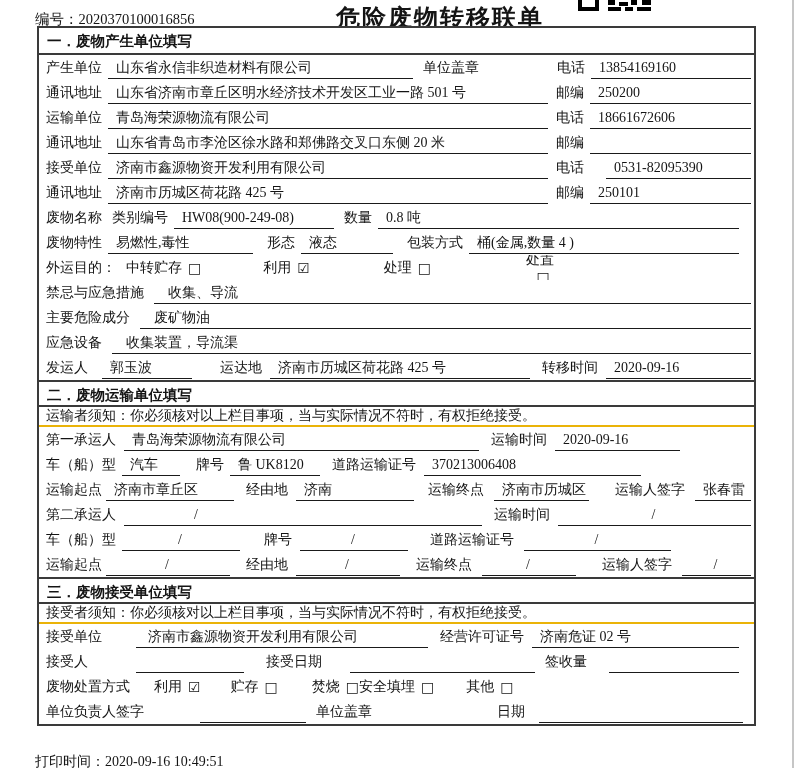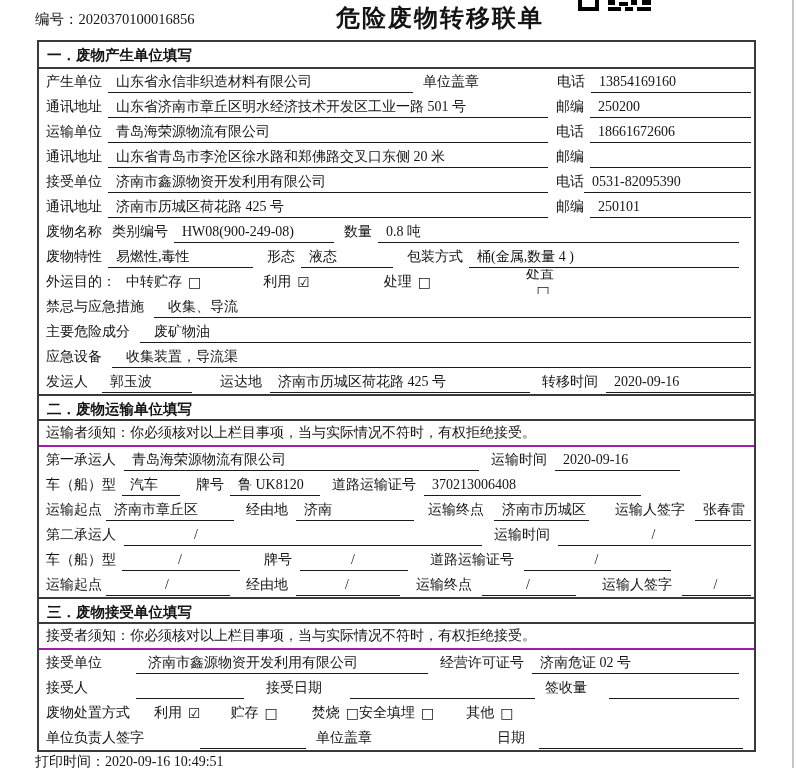--- a/index.html
+++ b/index.html
@@ -3,27 +3,27 @@
 <meta charset="utf-8">
 <style>
   html,body{margin:0;padding:0;background:#fff;}
   .page{position:relative;width:796px;height:768px;background:#fff;overflow:hidden;
         font-family:"Liberation Serif","DejaVu Serif",serif;color:#141414;font-size:14px;}
   .edge{position:absolute;top:0;right:2px;width:2px;height:100%;background:#c6c6c6;}
   .serial{position:absolute;left:35px;top:10px;font-size:14.5px;white-space:nowrap;}
   .title{position:absolute;left:0;top:2px;width:100%;box-sizing:border-box;padding-left:84px;
          text-align:center;font-size:24px;font-weight:bold;letter-spacing:2px;}
   .qr{position:absolute;left:578px;top:0;}
-  .form{position:absolute;left:37px;top:40px;width:719px;box-sizing:border-box;
+  .form{position:absolute;left:37px;top:26px;width:719px;box-sizing:border-box;
         border:2px solid #3a3a3a;background:#fff;}
   .sec-h{height:27px;line-height:26px;font-weight:bold;font-size:14.5px;padding-left:8px;
          border-bottom:2px solid #3a3a3a;box-sizing:border-box;}
   .bt{border-top:2px solid #3a3a3a;}
   .row{display:flex;align-items:center;height:25px;padding:0 3px 0 7px;box-sizing:border-box;overflow:hidden;}
-  .row.notice{height:26px;border-bottom:2px solid #a21caf;}
+  .row.notice{height:20px;border-bottom:2px solid #eab308;}
   .lbl{white-space:nowrap;flex:none;}
   .uv{border-bottom:1px solid #1a1a1a;align-self:flex-end;height:21px;line-height:20px;
       margin-bottom:1px;padding:0 2px 0 8px;white-space:nowrap;overflow:hidden;
       flex:none;box-sizing:border-box;}
   .fx{flex:1 1 auto;}
   .ctr{text-align:center;padding-left:0;}
   .bx{font-family:"DejaVu Sans","Liberation Sans",sans-serif;font-size:14px;margin-left:6px;flex:none;}
   .item{white-space:nowrap;flex:none;display:inline-flex;align-items:center;}
   .footer{position:absolute;left:35px;top:753px;font-size:14px;white-space:nowrap;}
 </style>
@@ -78,21 +78,21 @@
       <span class="lbl">通讯地址</span>
       <span class="uv" style="width:440px;margin-left:6px;">山东省青岛市李沧区徐水路和郑佛路交叉口东侧 20 米</span>
       <span class="lbl" style="margin-left:8px;">邮编</span>
       <span class="uv fx" style="margin-left:6px;"></span>
     </div>
 
     <div class="row">
       <span class="lbl">接受单位</span>
       <span class="uv" style="width:440px;margin-left:6px;">济南市鑫源物资开发利用有限公司</span>
       <span class="lbl" style="margin-left:8px;">电话</span>
-      <span class="uv fx" style="margin-left:0;">0531-82095390</span>
+      <span class="uv fx" style="margin-left:22px;">0531-82095390</span>
     </div>
 
     <div class="row">
       <span class="lbl">通讯地址</span>
       <span class="uv" style="width:440px;margin-left:6px;">济南市历城区荷花路 425 号</span>
       <span class="lbl" style="margin-left:8px;">邮编</span>
       <span class="uv fx" style="margin-left:6px;">250101</span>
     </div>
 
     <div class="row">

